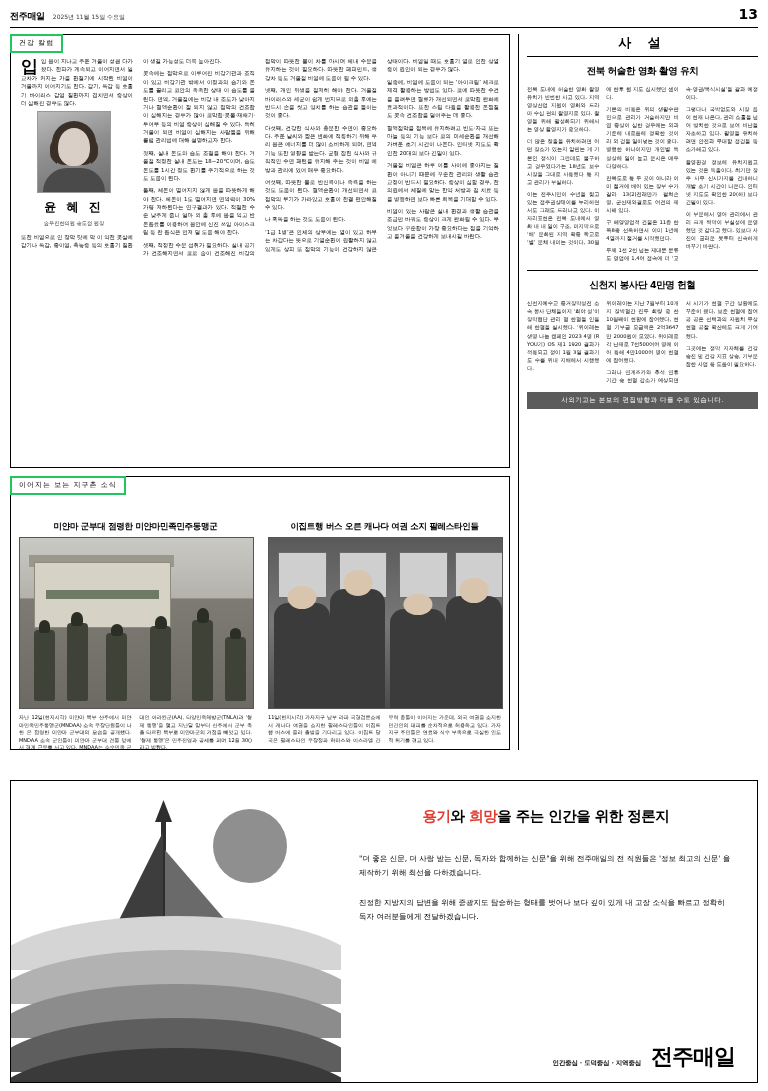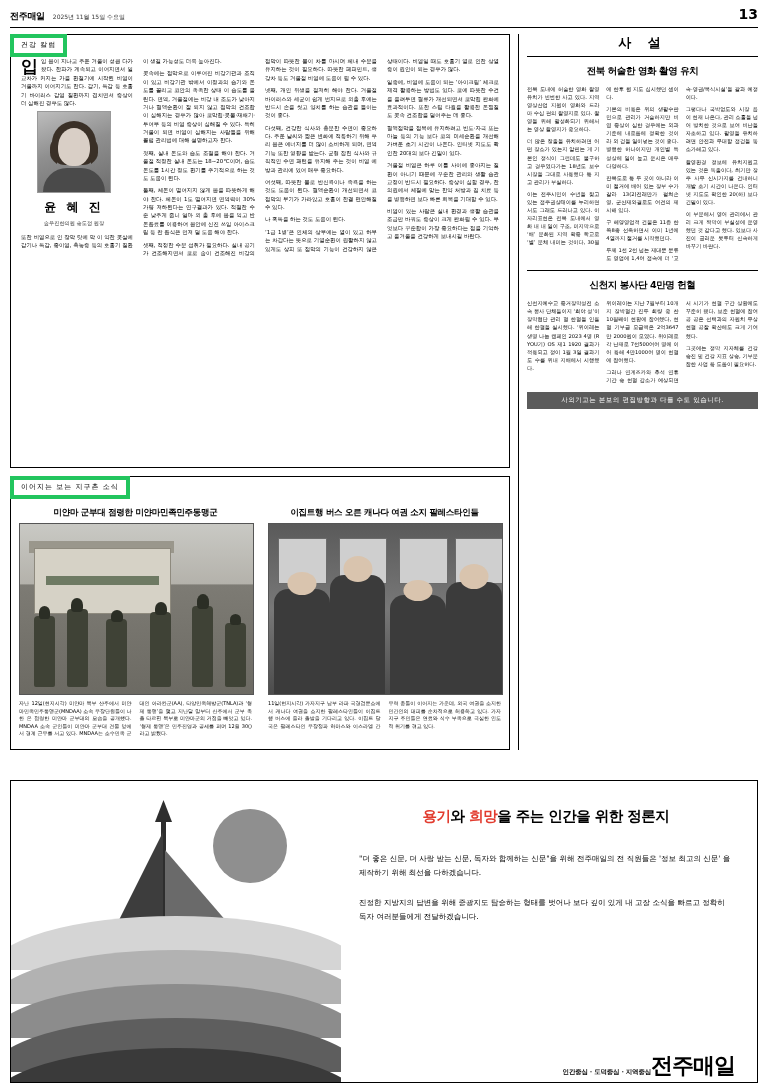--- a/index.html
+++ b/index.html
@@ -77,21 +77,21 @@
   }
   
   .framed {
     border: 1px solid #000;
     box-sizing: border-box;
     position: relative;
   }
   .tag-outline {
     position: absolute;
     top: -1px; left: -1px;
-    border: 4px solid #22c55e;
+    border: 2px solid #22c55e;
     background: #fff;
     font-size: 7px;
     padding: 2px 7px 3px 7px;
     letter-spacing: 1px;
   }
   
   .health-box {
     height: 434px;
     padding: 22px 10px 6px 10px;
   }
@@ -192,21 +192,21 @@
   }
   
   .photo-box {
     height: 274px;
     margin-top: 8px;
     padding: 22px 8px 6px 8px;
   }
   .photo-grid {
     display: flex;
     gap: 16px;
-    margin-top: 8px;
+    margin-top: 22px;
   }
   .photo-item { width: 50%; }
   .photo-caption-title {
     text-align: center;
     font-size: 8.5px;
     font-weight: bold;
     margin-bottom: 4px;
     letter-spacing: -0.3px;
   }
   .photo-frame {
@@ -452,23 +452,24 @@
     margin-bottom: 16px;
   }
   .ad-body {
     font-size: 7.5px;
     line-height: 1.95;
   }
   .ad-body p { margin: 0 0 12px 0; }
   .ad-foot {
     position: absolute;
     right: 22px;
-    bottom: 1px;
+    bottom: 10px;
     display: flex;
     align-items: flex-end;
+    gap: 10px;
   }
   .ad-foot-slogan {
     font-size: 6.5px;
     font-weight: bold;
     padding-bottom: 4px;
     letter-spacing: -0.2px;
   }
   .ad-logo {
     font-size: 22px;
     font-weight: bold;

